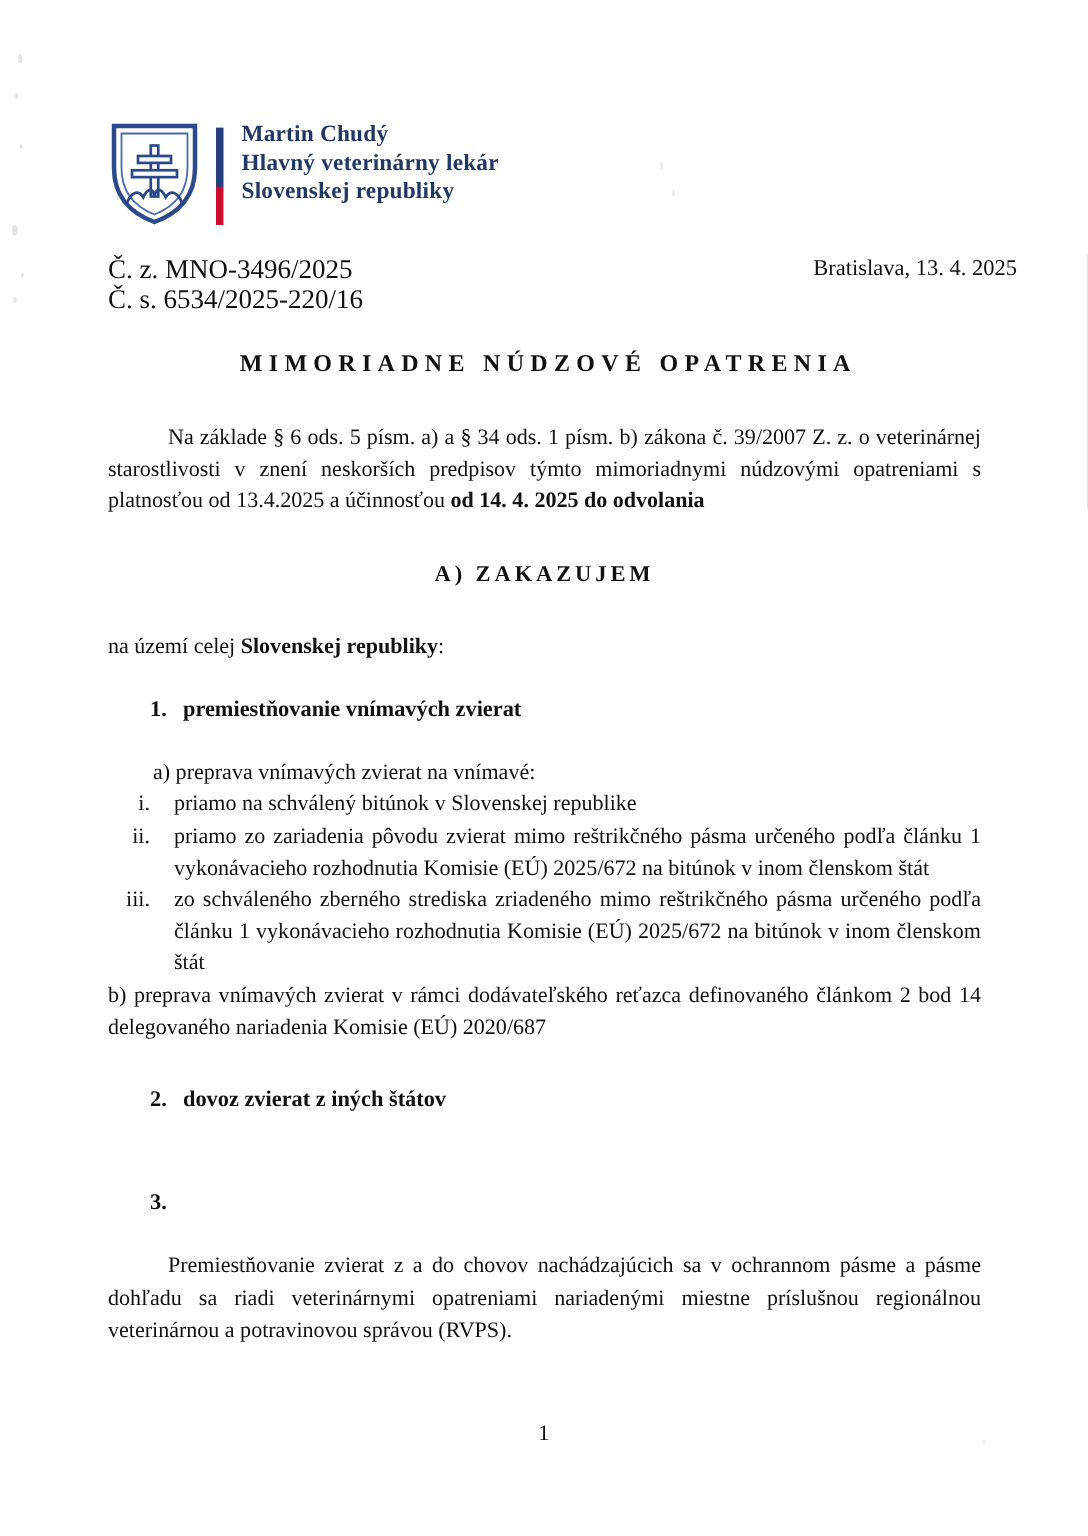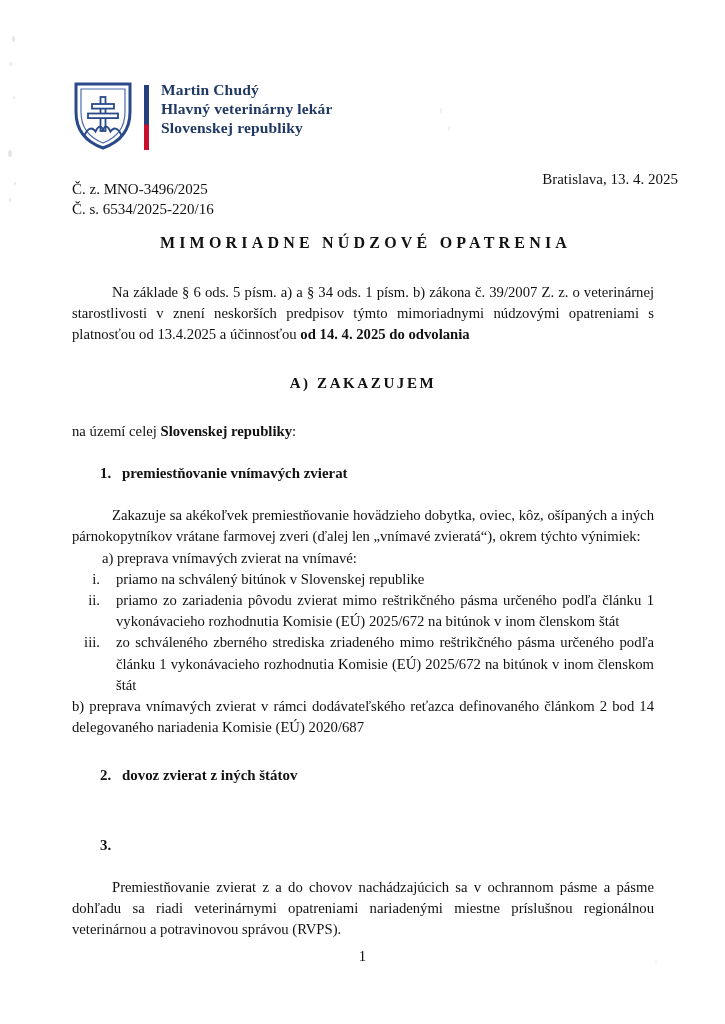--- a/index.html
+++ b/index.html
@@ -60,22 +60,22 @@
     line-height: 19px;
     color: #1f3864;
     letter-spacing: .15px;
     white-space: nowrap;
   }
 
   
   .refs {
     position: absolute;
     left: 72px;
-    top: 180px;
-    font-size: 15px;
+    top: 170px;
+    font-size: 18px;
     line-height: 19.5px;
   }
   .place-date {
     position: absolute;
     right: 47px;
     top: 170px;
     font-size: 15px;
     line-height: 19.5px;
     white-space: nowrap;
   }
@@ -237,21 +237,20 @@
 
     <div class="spacer-md"></div>
 
     <p class="num-head">
       <span class="n">1.</span>
       <span>premiestňovanie vnímavých zvierat</span>
     </p>
 
     <div class="spacer-md"></div>
 
-    <p class="p">Zakazuje sa akékoľvek premiestňovanie hovädzieho dobytka, oviec, kôz, ošípaných a iných párnokopytníkov vrátane farmovej zveri (ďalej len „vnímavé zvieratá“), okrem týchto výnimiek:</p>
 
     <p class="sub-letter">a) preprava vnímavých zvierat na vnímavé:</p>
 
     <div class="roman-item">
       <span class="rn">i.</span>
       <span class="rt">priamo na schválený bitúnok v Slovenskej republike</span>
     </div>
     <div class="roman-item">
       <span class="rn">ii.</span>
       <span class="rt">priamo zo zariadenia pôvodu zvierat mimo reštrikčného pásma určeného podľa článku 1 vykonávacieho rozhodnutia Komisie (EÚ) 2025/672 na bitúnok v inom členskom štát</span>

